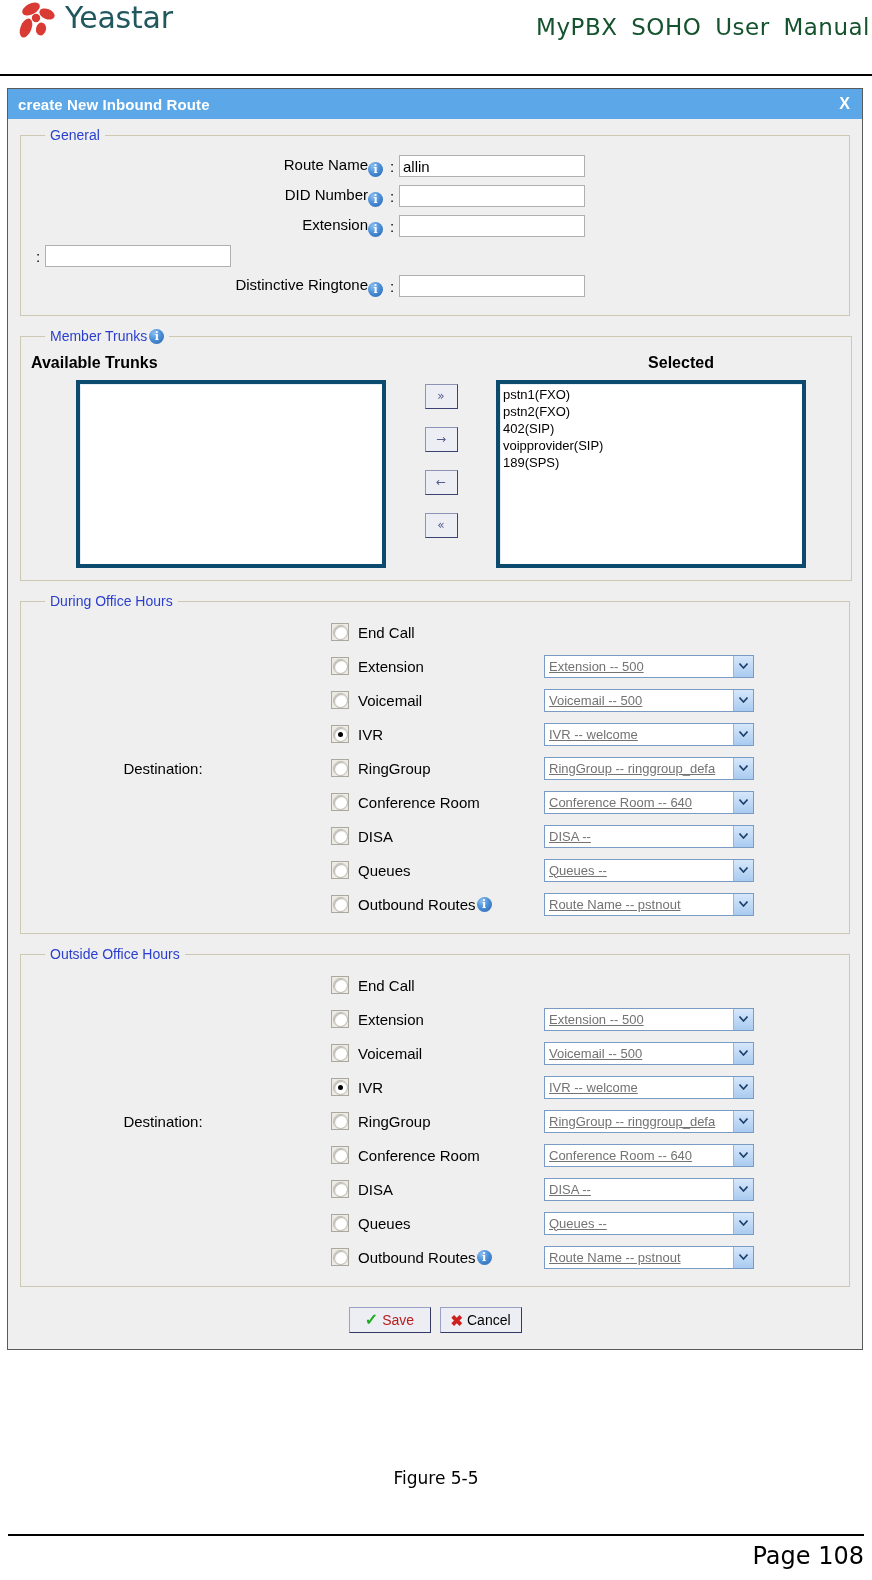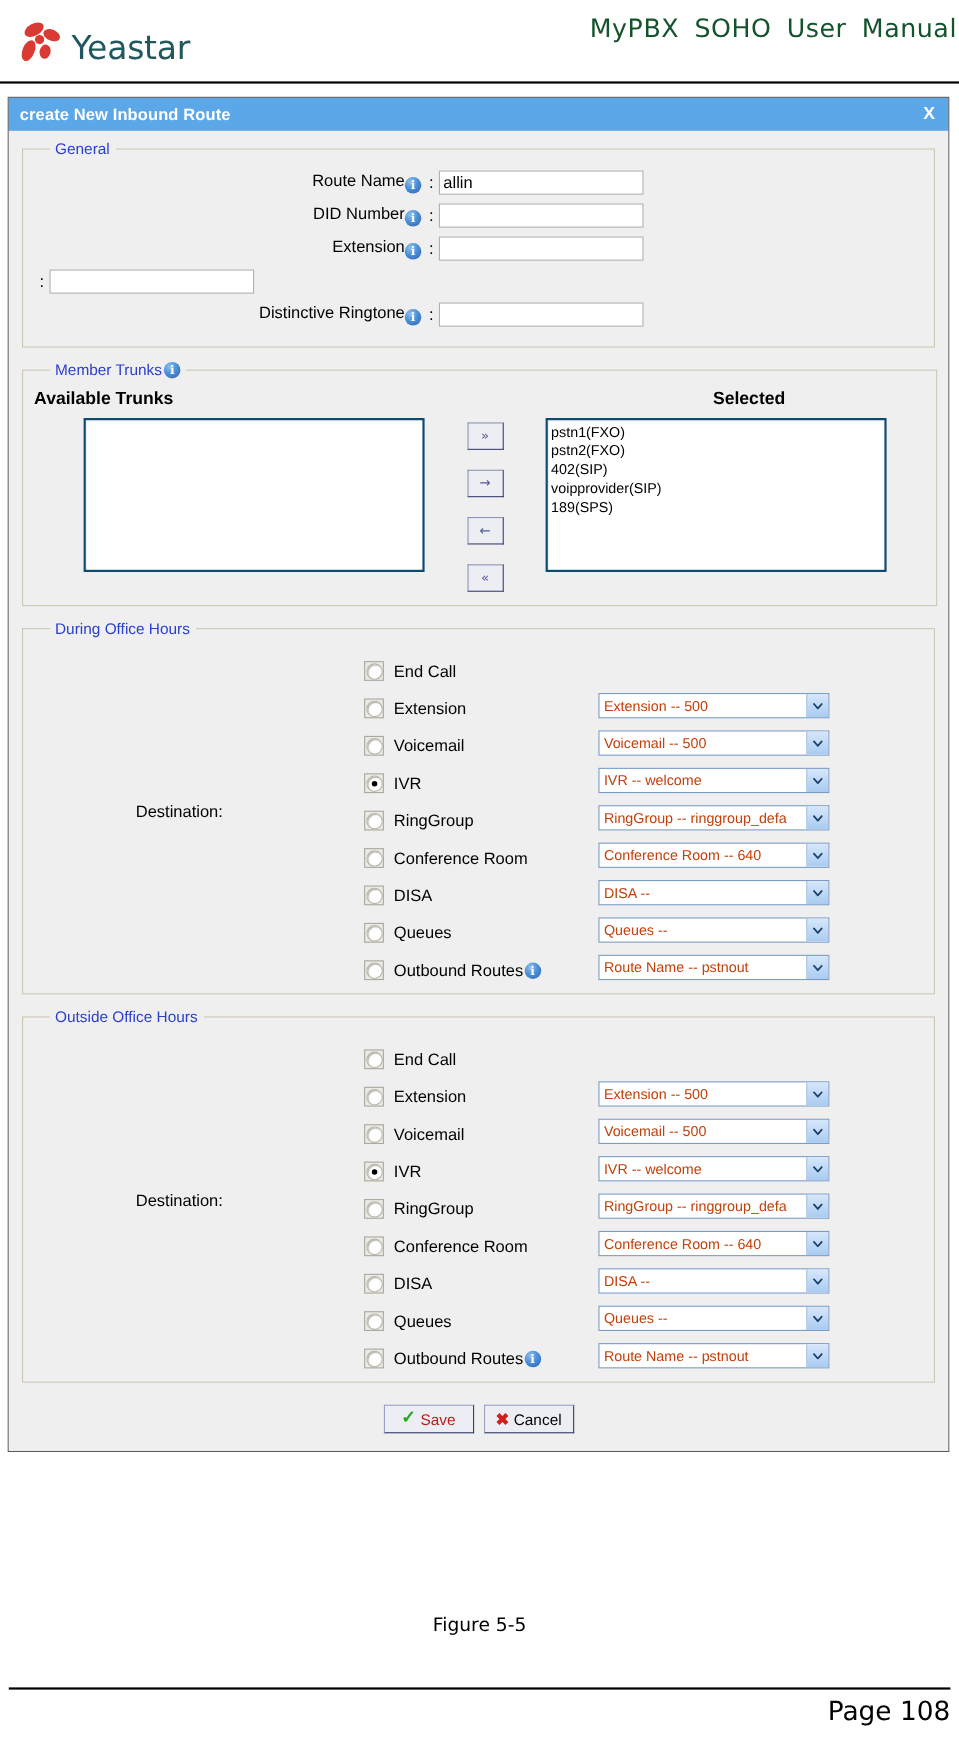--- a/index.html
+++ b/index.html
@@ -15,22 +15,22 @@
   }
 
   
   .page-header {
     position: absolute; left: 0; top: 0;
     width: 872px; height: 76px;
     border-bottom: 2px solid #000;
     box-sizing: border-box;
   }
   .logo-wrap {
-    position: absolute; left: 14px; top: 18px;
-    display: flex; align-items: center;
+    position: absolute; left: 14px; top: 0;
+    display: flex; align-items: flex-start;
   }
   .logo-mark { width: 50px; height: 52px; display: block; }
   .logo-text {
     font-family: "DejaVu Sans", sans-serif;
     font-size: 30px;
     color: #20585e;
     margin-left: 1px;
     letter-spacing: -0.2px;
   }
   .manual-title {
@@ -146,23 +146,23 @@
     width: 370px; text-align: left;
     font-size: 16px; font-weight: bold;
   }
   .trunks-head .col-mid { width: 120px; }
   .trunks-head .col-sel {
     width: 320px; text-align: center;
     font-size: 16px; font-weight: bold;
   }
   .trunks-body { display: flex; align-items: flex-start; }
   .listbox {
-    width: 310px; height: 140px;
+    width: 310px; height: 188px;
     background: #ffffff;
-    border: 2px solid #0c4a6e;
+    border: 4px solid #0c4a6e;
     box-shadow: inset 1px 1px 0 #e8eef6;
     box-sizing: border-box;
     padding: 2px 3px;
     overflow: hidden;
     font-size: 13px;
     line-height: 17px;
   }
   .listbox.avail { margin-left: 45px; }
   .listbox.sel { margin-left: 0; }
   .list-item-opt { white-space: nowrap; }
@@ -192,21 +192,21 @@
   .dest-wrap { display: flex; align-items: center; }
   .dest-label {
     width: 300px;
     text-align: center;
     font-size: 15px;
     padding-right: 36px;
     box-sizing: border-box;
   }
   .dest-rows { flex: 1; }
   .dest-row {
-    display: flex; align-items: flex-end;
+    display: flex; align-items: center;
     height: 34px;
   }
   .radio {
     width: 18px; height: 18px;
     background: #eceae3;
     border: 1px solid #a9a9a0;
     box-sizing: border-box;
     display: inline-flex;
     align-items: center; justify-content: center;
     cursor: pointer;
@@ -243,21 +243,22 @@
     display: flex; align-items: center;
     font-size: 13px;
     cursor: pointer;
     overflow: hidden;
   }
   .select .sel-text {
     flex: 1;
     padding-left: 4px;
     white-space: nowrap;
     overflow: hidden;
-    color: #c2410c;
+    color: #737373;
+    text-decoration: underline;
   }
   .select .sel-arrow {
     width: 19px; height: 21px;
     background: linear-gradient(#d6e7fb, #a9cbf0);
     border-left: 1px solid #9ab6d8;
     display: flex; align-items: center; justify-content: center;
     flex: none;
   }
   .select .sel-arrow svg { display: block; }
 

